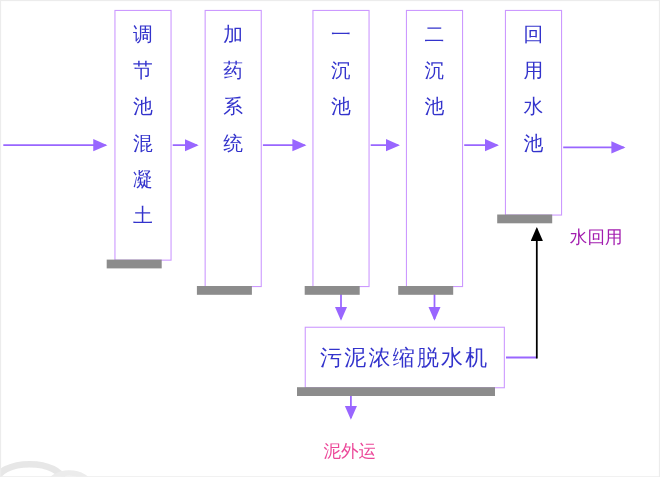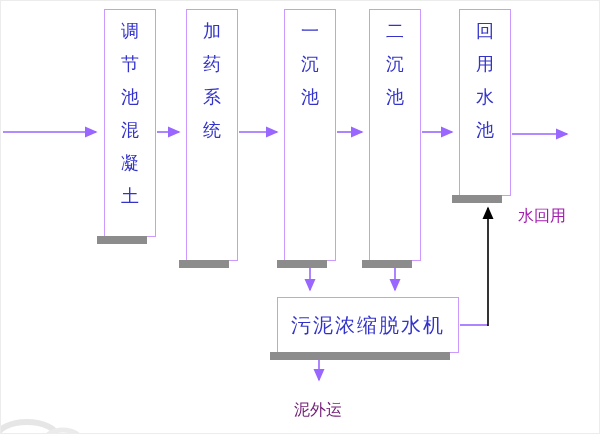--- a/index.html
+++ b/index.html
@@ -23,21 +23,21 @@
     width:100%; padding-top:12px;
     color:#3333cc; font-size:18px; text-align:center;
   }
   .vtext span { display:block; text-align:center; margin-bottom:15px; line-height:18px; }
   .hbox-label {
     width:100%; height:100%; display:flex; align-items:center; justify-content:center;
     color:#3333cc; font-size:20px; letter-spacing:2px; white-space:nowrap;font-family:Liberation Mono, monospace;
   }
   .float-label { position:absolute; font-size:16px; white-space:nowrap; }
   .label-blue { color:#a21caf; }
-  .label-purple { color:#701a75; }
+  .label-purple { color:#ec4899; }
   svg.arrows { position:absolute; left:0; top:0; width:600px; height:434px; pointer-events:none; }
   .watermark { position:absolute; left:-8px; bottom:-16px; opacity:0.45; }
 </style>
 </head>
 <body>
 
 <div class="canvas">
 
   <svg class="arrows" viewBox="0 0 600 434">
     <defs>

